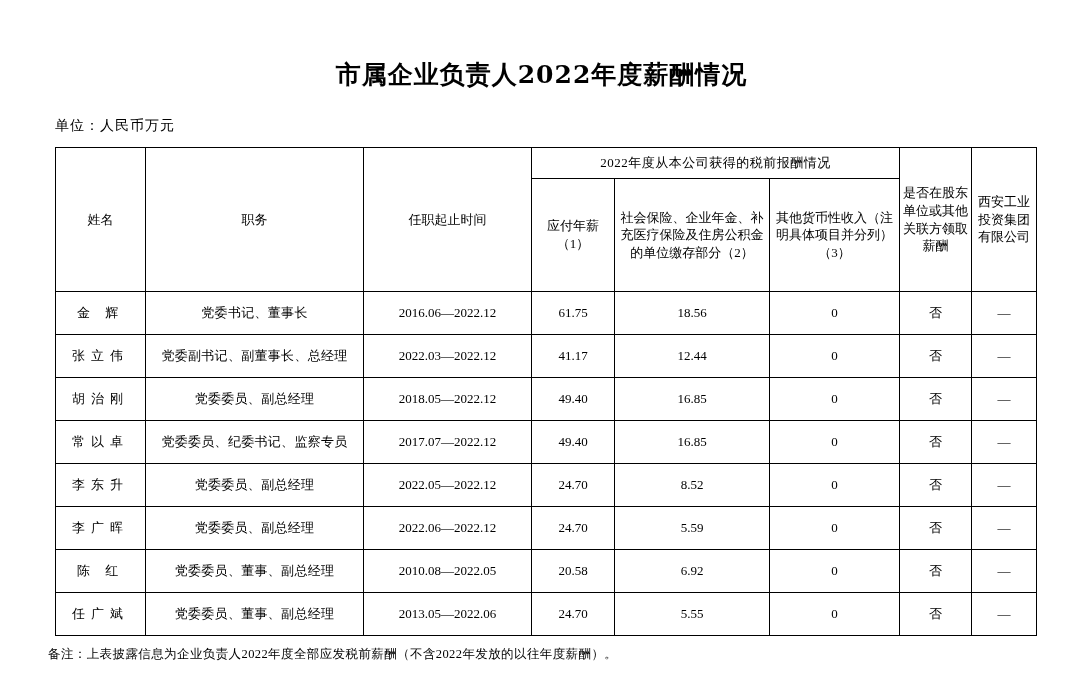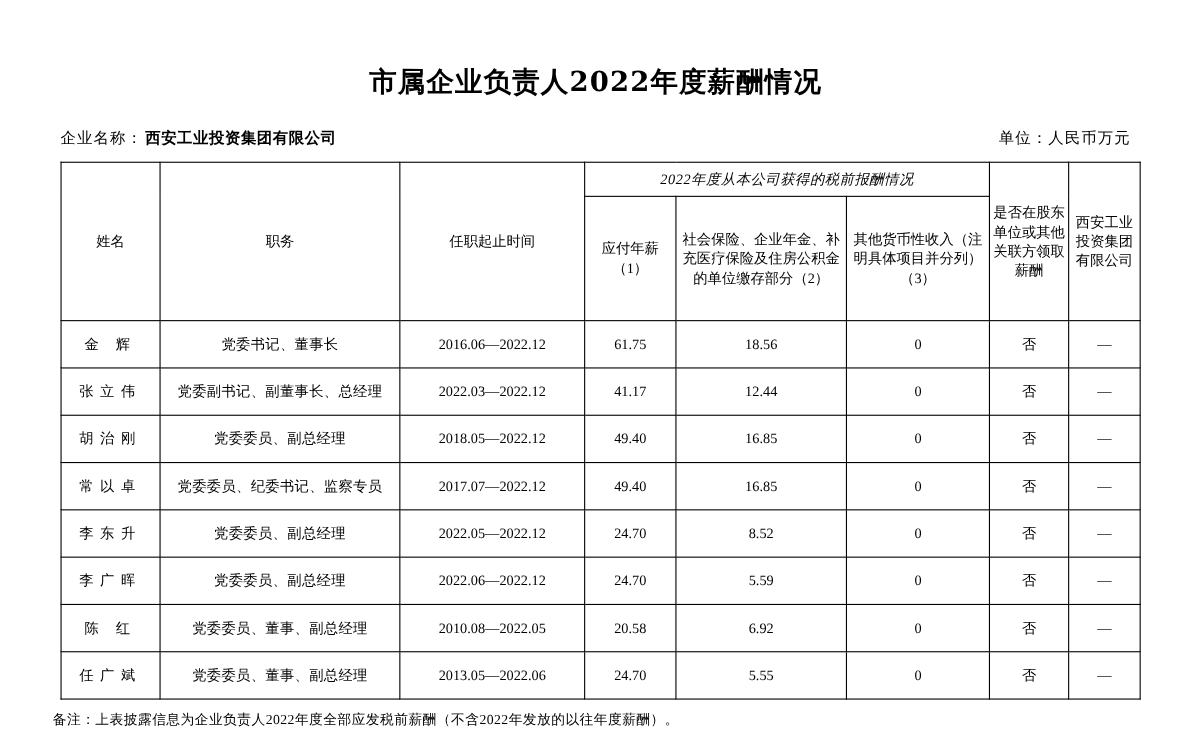--- a/index.html
+++ b/index.html
@@ -66,21 +66,20 @@
     vertical-align: middle;
     font-size: 13px;
     font-weight: normal;
     padding: 2px 3px;
     line-height: 1.35;
   }
   .hdr-group {
     height: 26px;
     font-size: 13.5px;
     letter-spacing: 0.5px;
-    font-style: italic;
   }
   .hdr-cell {
     height: 108px;
     font-size: 13.5px;
   }
   .hdr-narrow {
     font-size: 12.5px;
     line-height: 1.3;
   }
   .col-name { width: 90px; }
@@ -117,24 +116,20 @@
   }
 </style>
 </head>
 <body>
 
 <div class="page">
 
   <div class="doc-title">市属企业负责人2022年度薪酬情况</div>
 
   <div class="meta-row">
-    <div class="meta-left">
-      <span class="meta-label">企业名称：</span>
-      <span class="meta-value">西安工业投资集团有限公司</span>
-    </div>
     <div class="meta-right">单位：人民币万元</div>
   </div>
 
   <table class="salary">
     <colgroup>
       <col class="col-name">
       <col class="col-post">
       <col class="col-period">
       <col class="col-pay">
       <col class="col-insurance">

